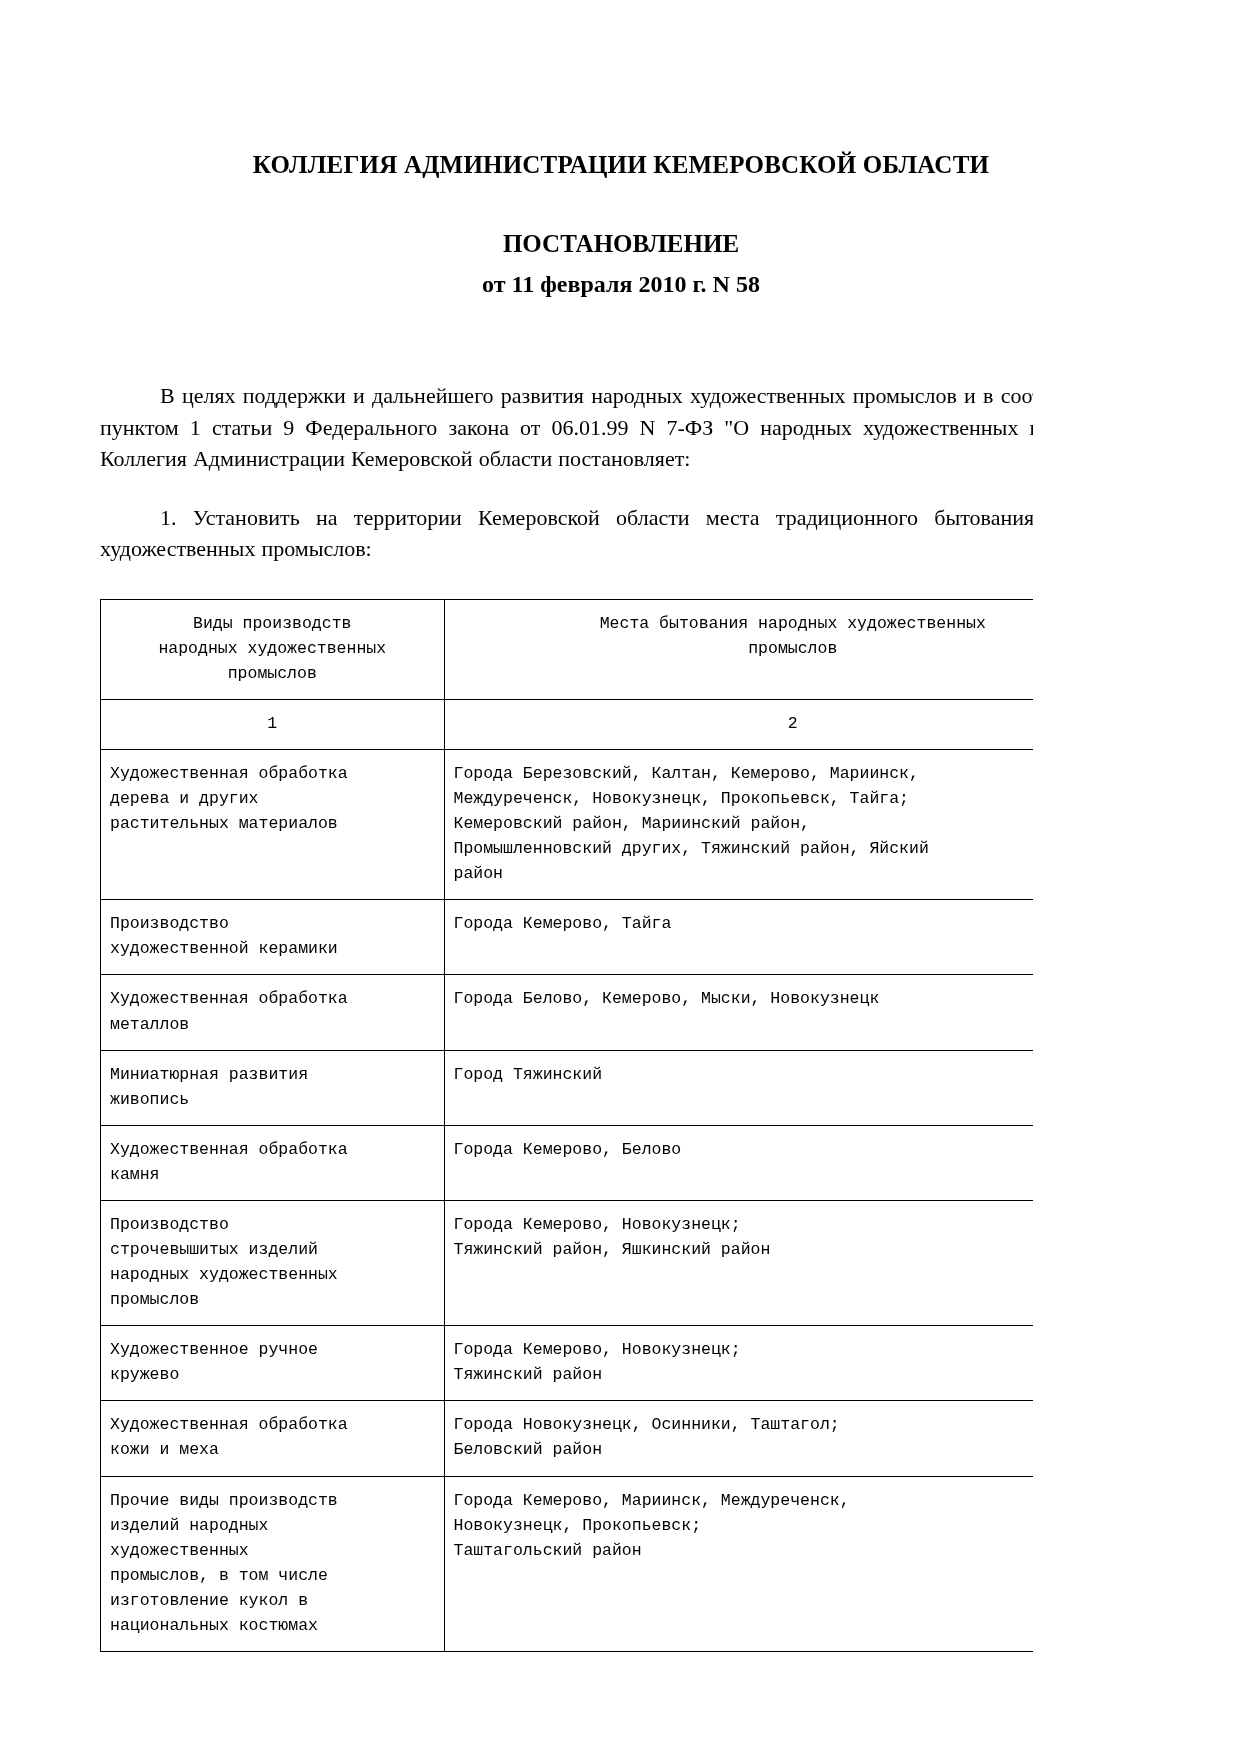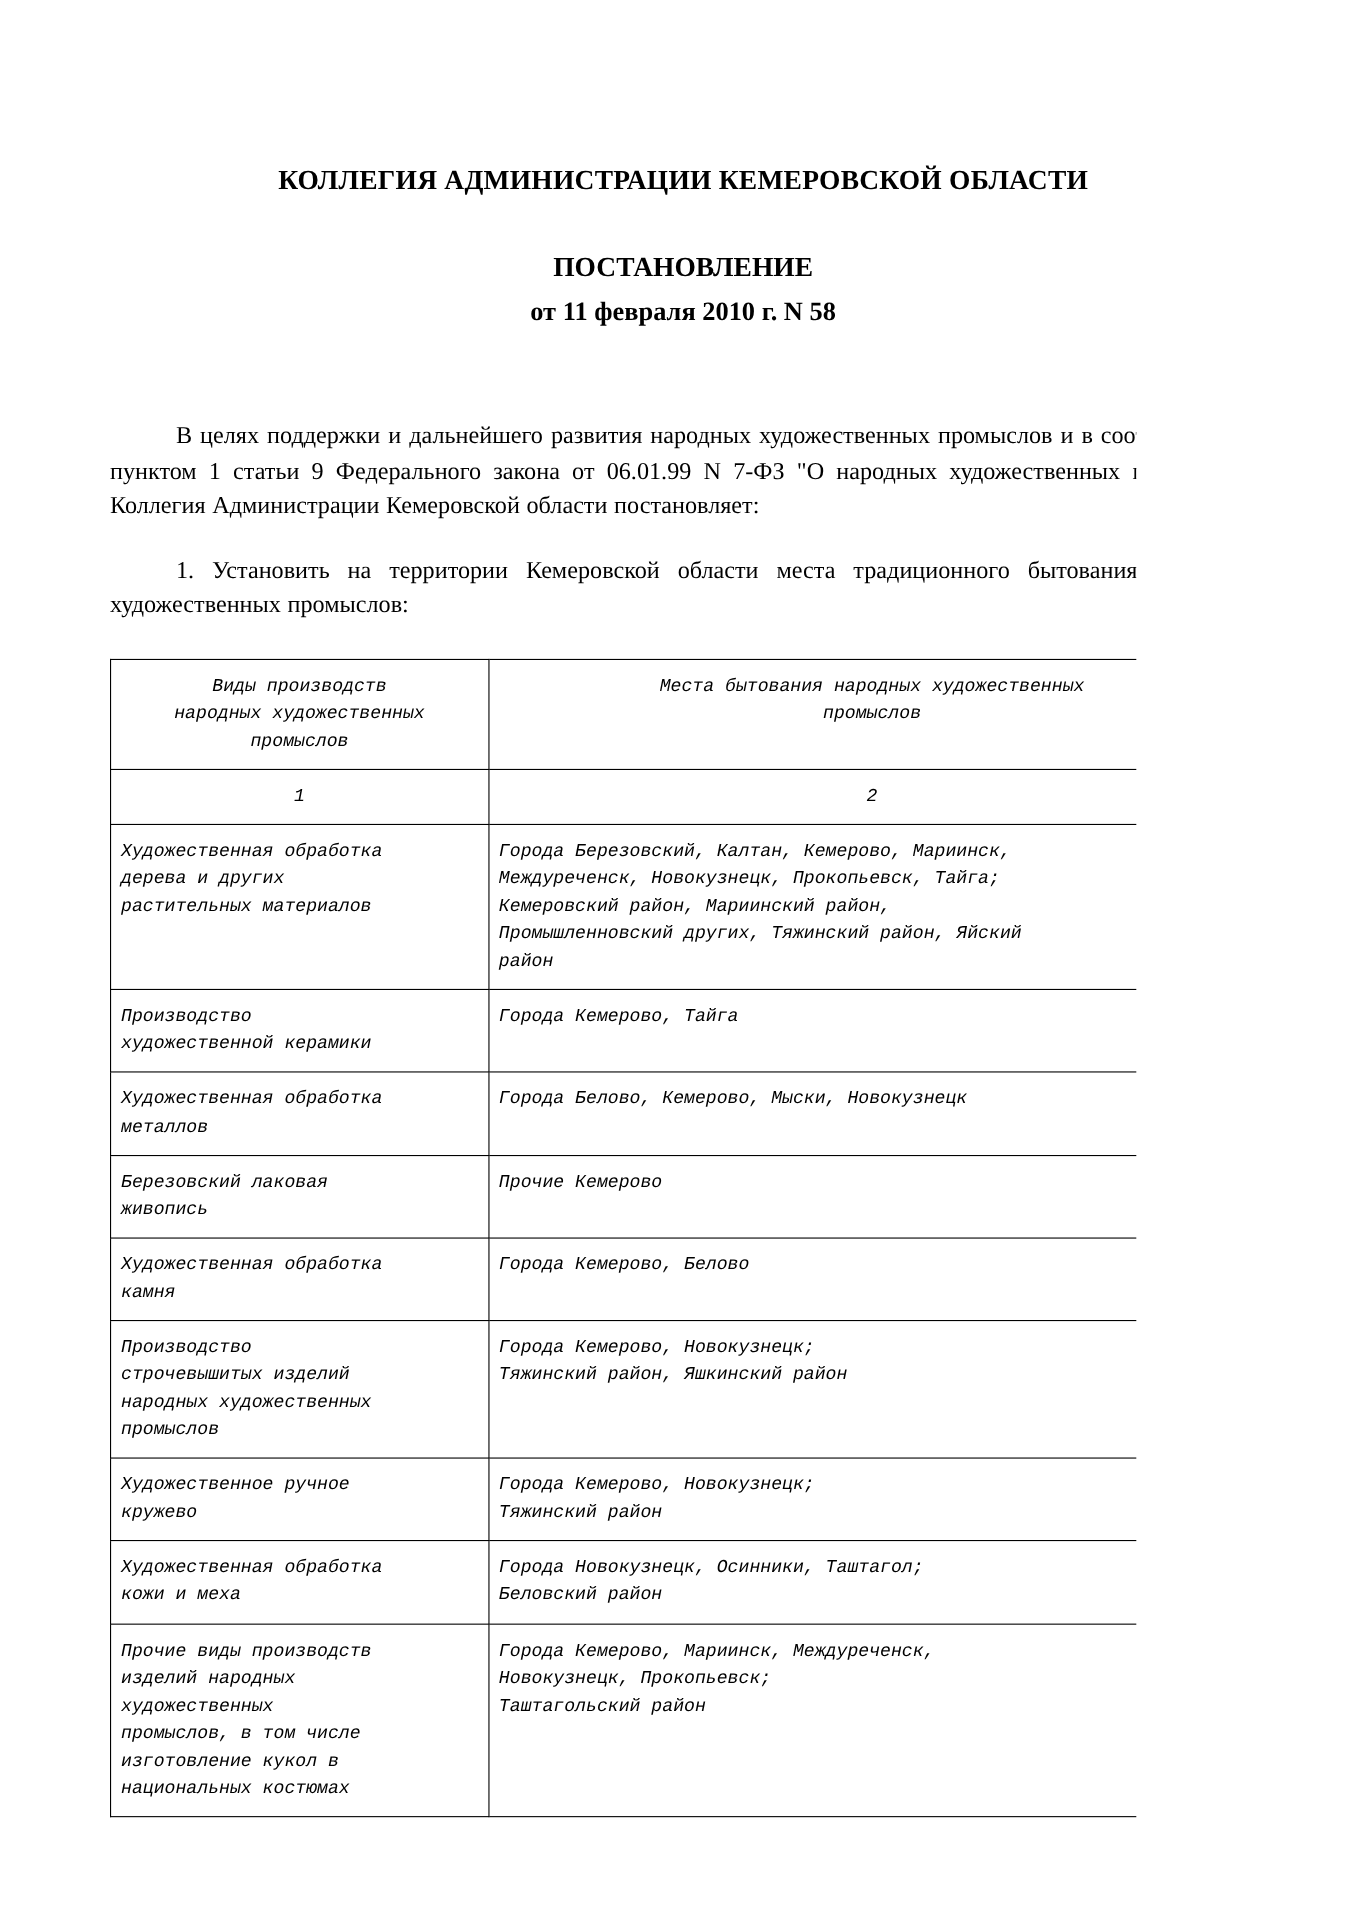--- a/index.html
+++ b/index.html
@@ -91,21 +91,20 @@
     color: #000;
   }
   table.places col.c1 { width: 33%; }
   table.places col.c2 { width: 67%; }
   table.places td, table.places th {
     border: 1.5px solid #000;
     vertical-align: top;
     padding: 11px 9px 13px 9px;
     line-height: 1.52;
     font-weight: normal;
-    font-style: italic;
   }
   table.places th {
     text-align: center;
   }
   .hdr-row td, .hdr-row th { padding-top: 13px; padding-bottom: 15px; }
   .numrow td {
     text-align: center;
     padding-top: 10px;
     padding-bottom: 12px;
   }
@@ -194,25 +193,25 @@
               <span>Художественная обработка</span>
               <span>металлов</span>
             </td>
             <td class="cell-lines">
               <span>Города Белово, Кемерово, Мыски, Новокузнецк</span>
             </td>
           </tr>
 
           <tr>
             <td class="cell-lines">
-              <span>Березовский лаковая</span>
+              <span>Миниатюрная развития</span>
               <span>живопись</span>
             </td>
             <td class="cell-lines">
-              <span>Прочие Кемерово</span>
+              <span>Город Тяжинский</span>
             </td>
           </tr>
 
           <tr>
             <td class="cell-lines">
               <span>Художественная обработка</span>
               <span>камня</span>
             </td>
             <td class="cell-lines">
               <span>Города Кемерово, Белово</span>

